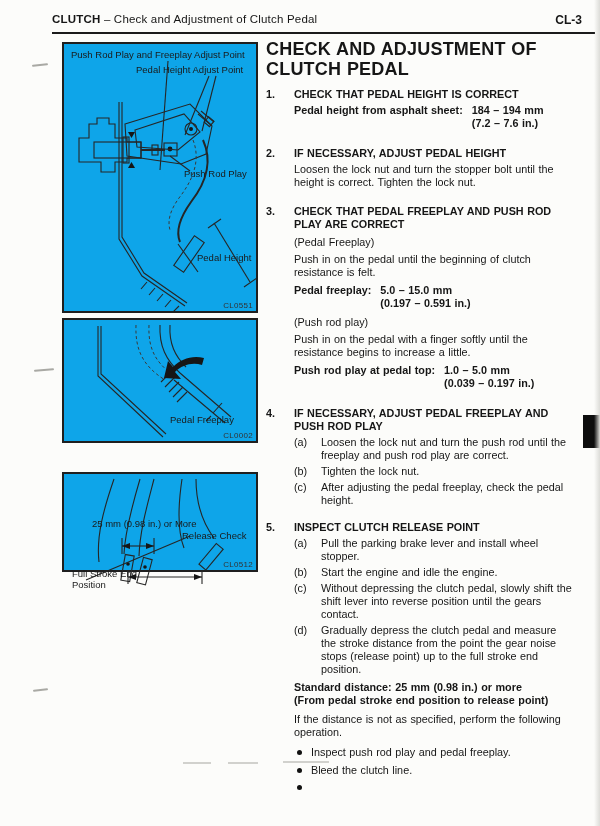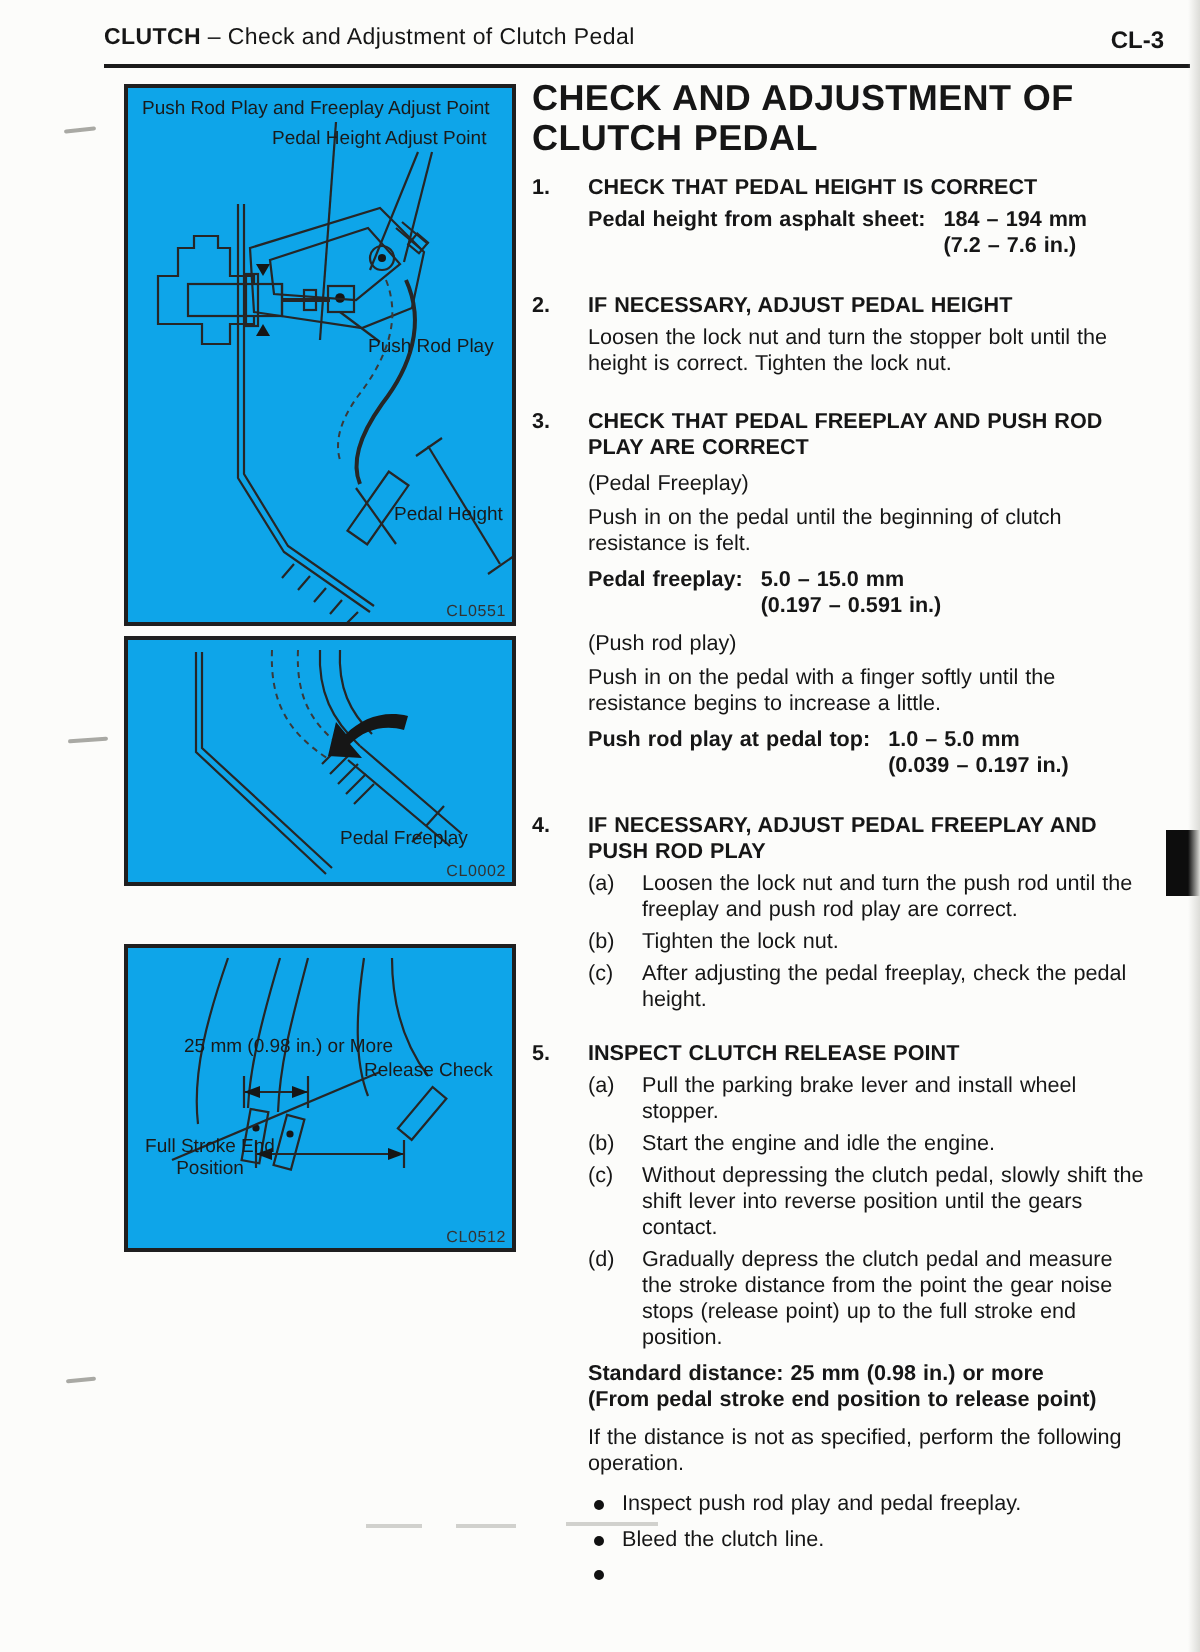--- a/index.html
+++ b/index.html
@@ -130,21 +130,21 @@
 
       <path class="ln" d="M116,53 L167,97 M110,60 L161,103"></path>
 
       <path class="ln" d="M149,93 L158,83"></path>
       <path class="ln" d="M147,96 L142,101"></path>
     </svg>
     <span class="fig-label" style="left:106px;top:94px;">Pedal Freeplay</span>
     <span class="fig-code">CL0002</span>
   </div>
 
-  <div class="fig" style="top:472px;height:154px;text-align:center;">
+  <div class="fig" style="top:472px;height:100px;">
     <svg width="192" height="126" viewBox="0 0 192 126">
 
       <path class="ln" d="M50,5 C40,34 32,62 35,88"></path>
       <path class="ln" d="M76,5 C68,32 61,58 60,80"></path>
       <path class="ln" d="M90,5 C83,32 76,56 75,82"></path>
       <path class="ln" d="M118,5 C114,32 113,56 120,74"></path>
       <path class="ln" d="M132,5 C132,28 138,48 150,64"></path>
 
       <rect class="ln" x="59" y="81" width="9" height="26" transform="rotate(10 63 94)"></rect>
       <rect class="ln" x="76" y="84" width="9" height="26" transform="rotate(15 80 97)"></rect>

